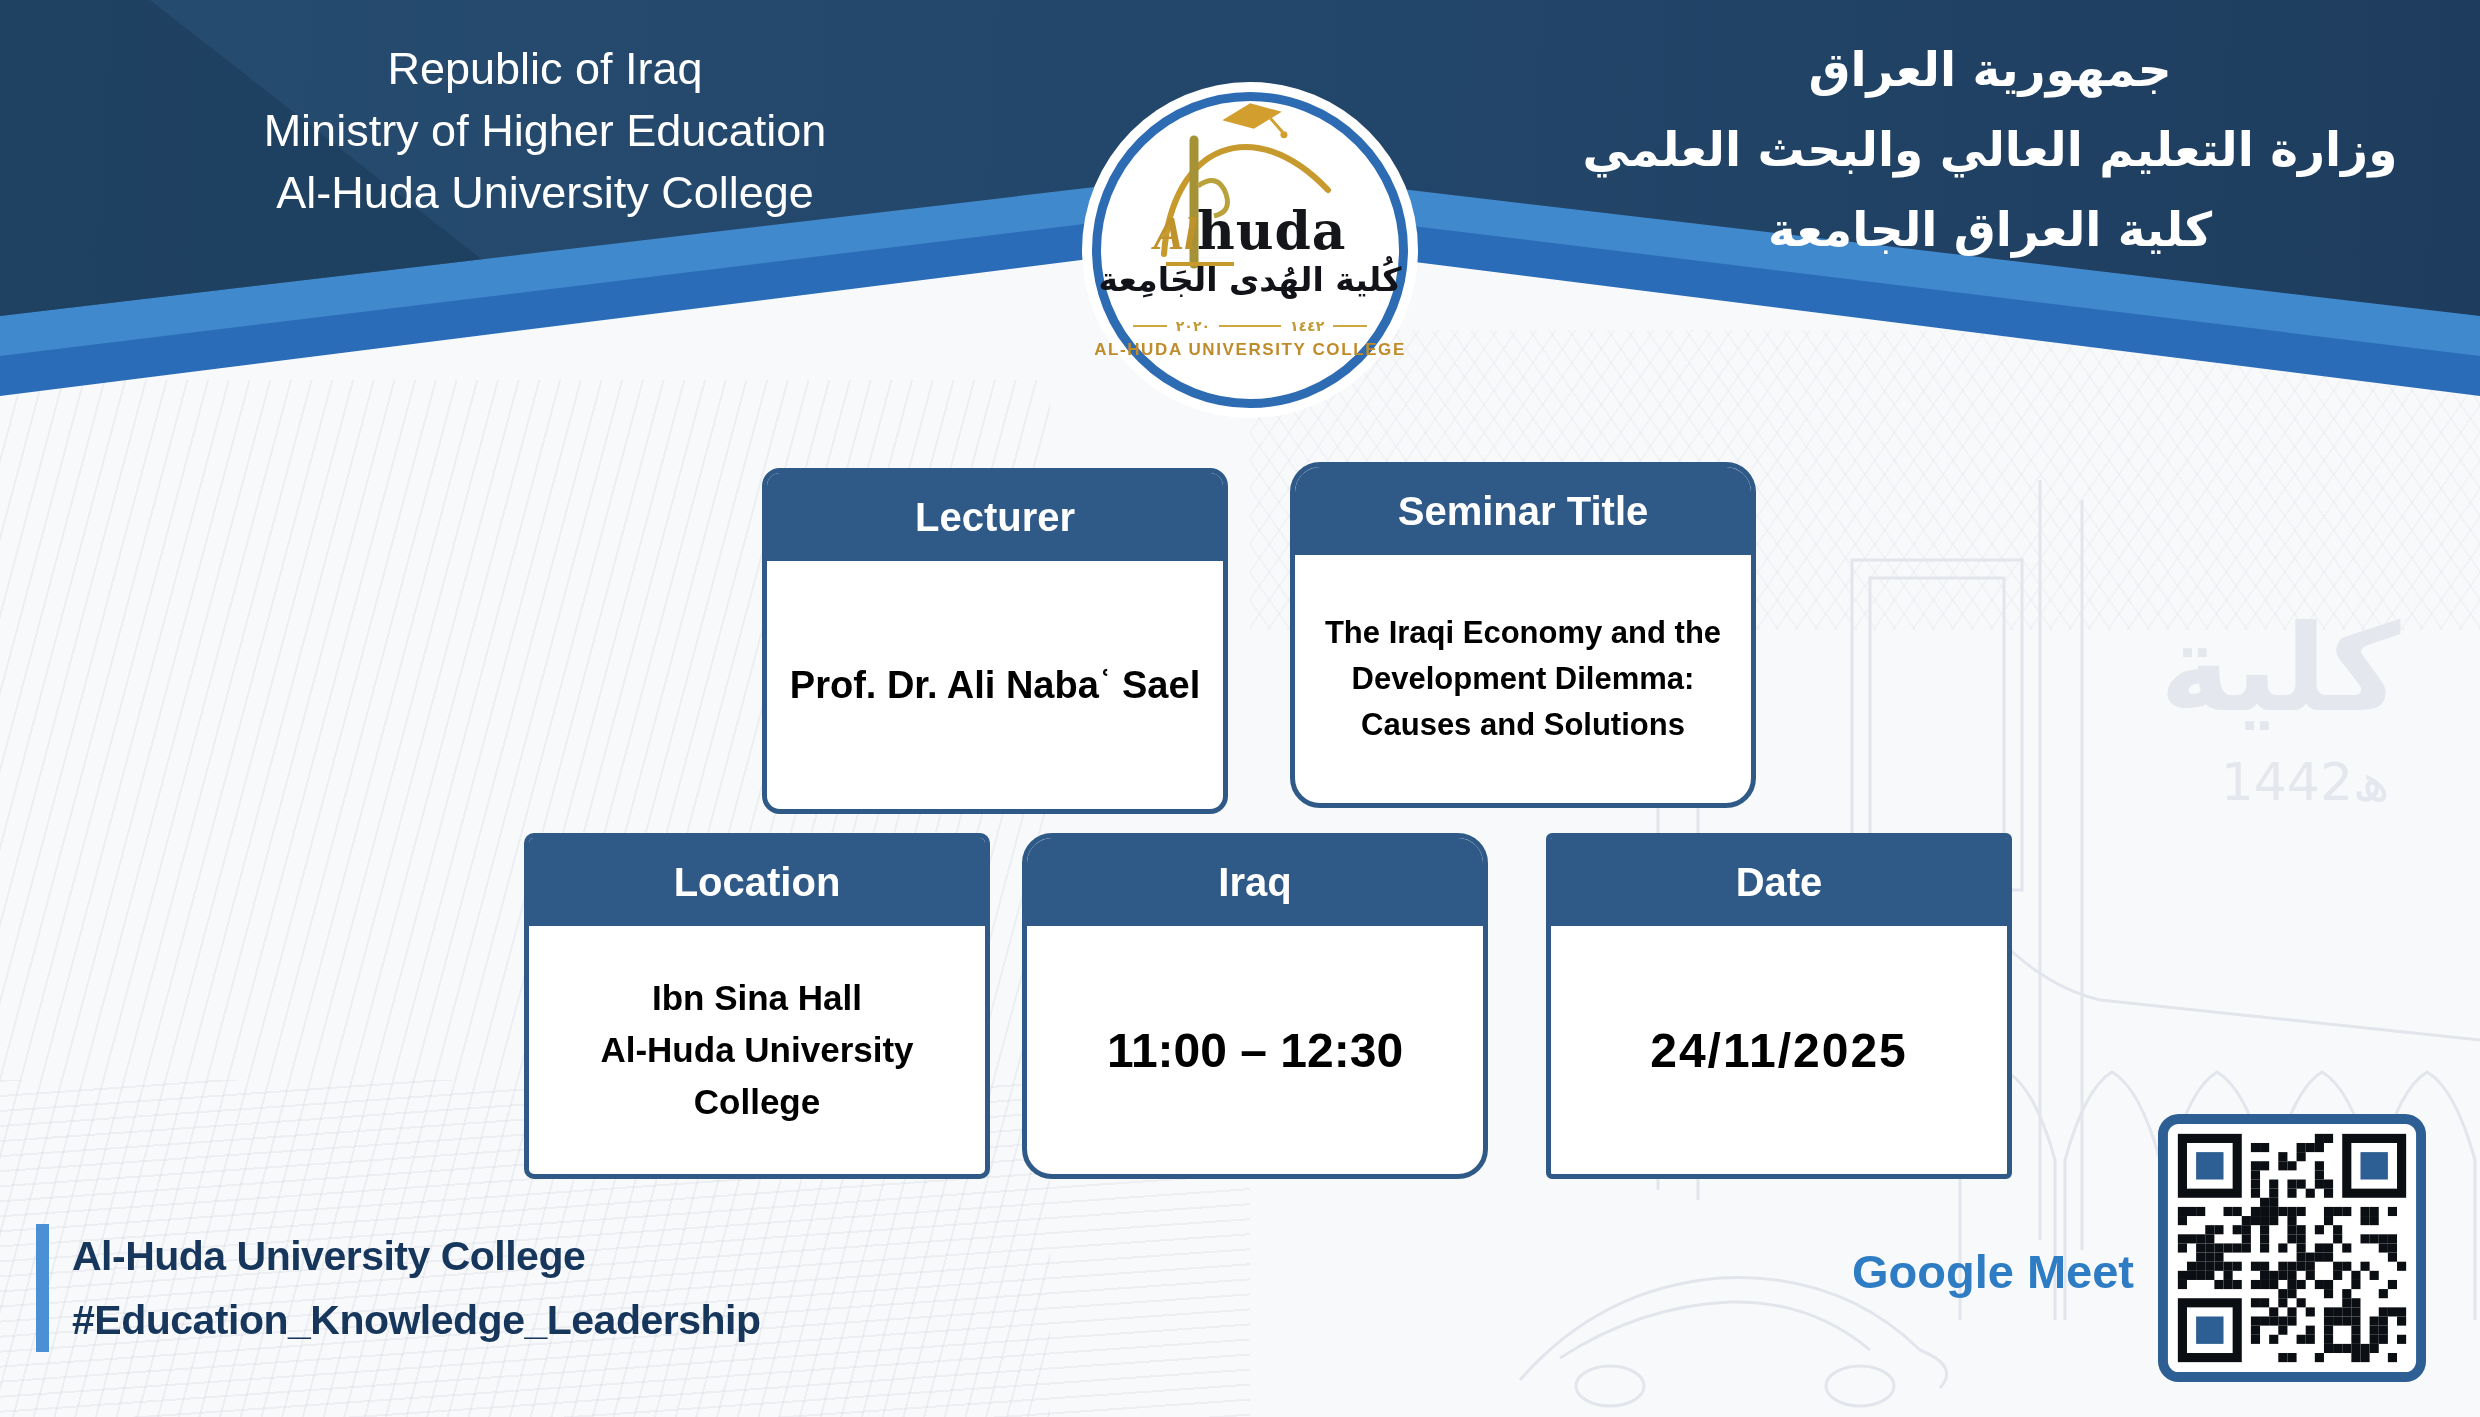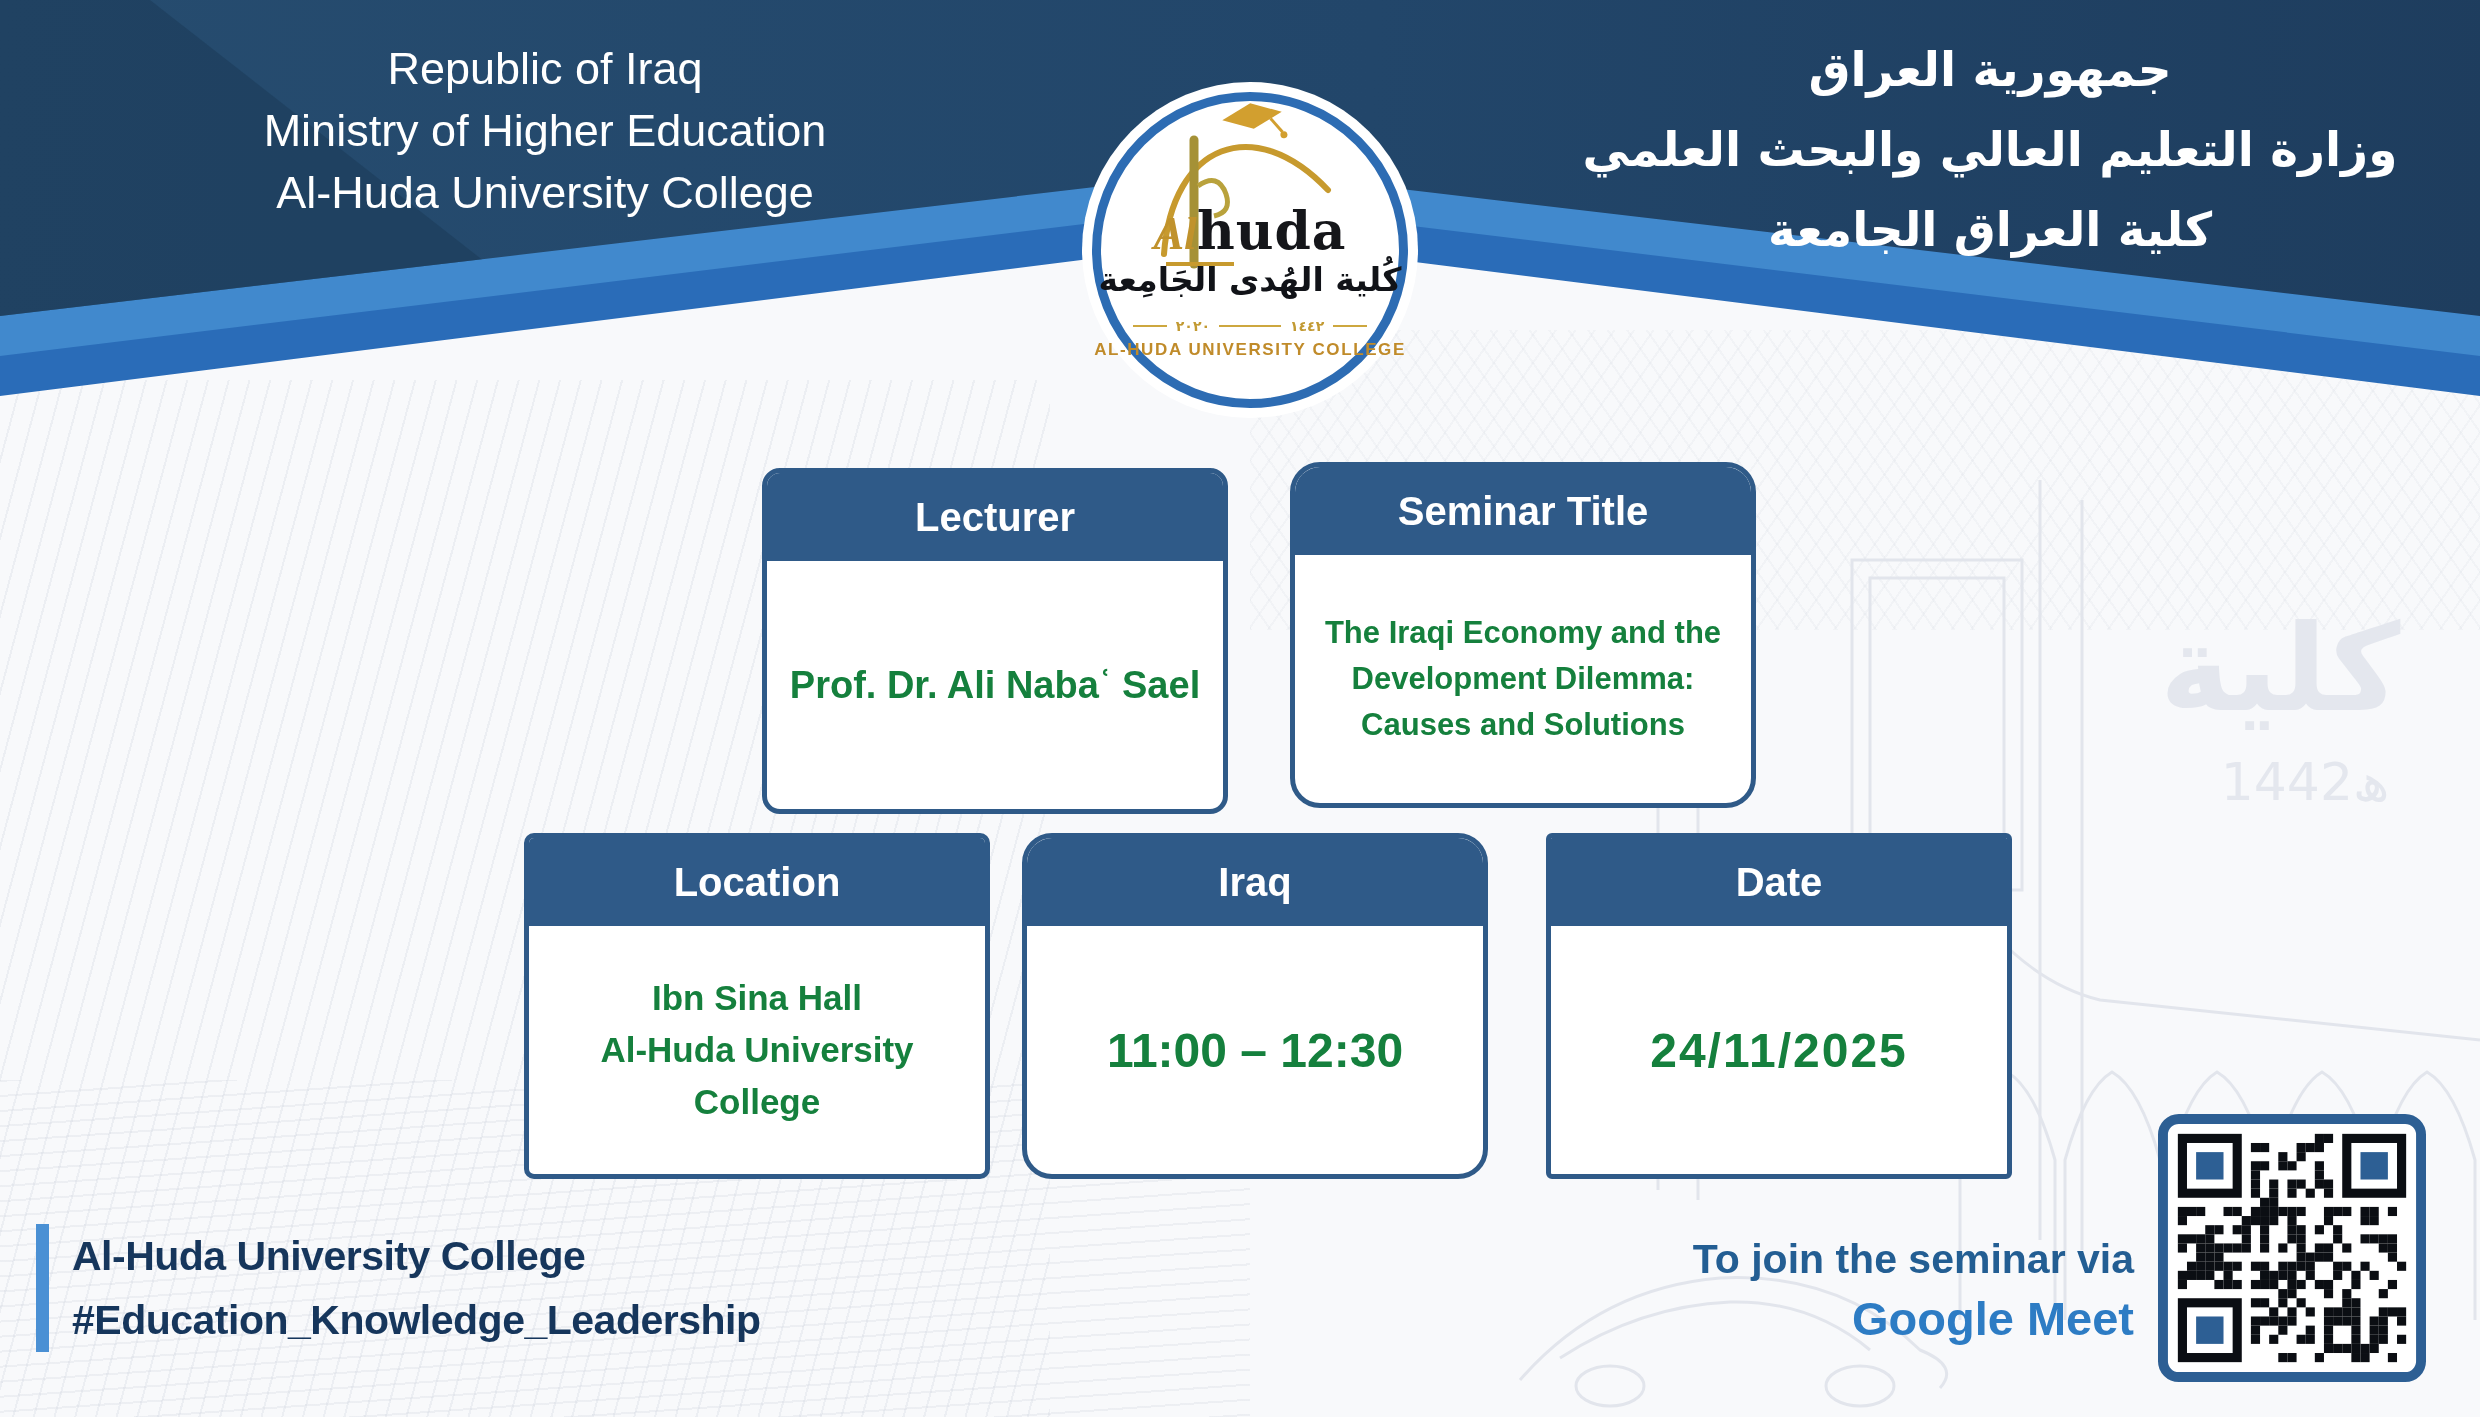--- a/index.html
+++ b/index.html
@@ -79,21 +79,21 @@
     border:5px solid #2f5a88; border-radius:30px; overflow:hidden;
   }
   .card-header {
     height:88px; background:#2f5a88; color:#ffffff;
     display:flex; align-items:center; justify-content:center;
     font-size:40px; font-weight:bold;
   }
   .card-body {
     position:absolute; top:88px; bottom:0; left:0; right:0;
     display:flex; flex-direction:column; align-items:center; justify-content:center;
-    color:#15803d; font-weight:bold; text-align:center; padding:8px 16px;
+    color:#000000; font-weight:bold; text-align:center; padding:8px 16px;
   }
   #card-lecturer { left:762px;  top:468px;border-radius:18px; }
   #card-seminar  { left:1290px; top:462px; }
   #card-location { left:524px;  top:833px;border-radius:10px; }
   #card-time     { left:1022px; top:833px; }
   #card-date     { left:1546px; top:833px;border-radius:6px; }
   #card-lecturer .card-body { font-size:38px; }
   #card-seminar  .card-body { font-size:31px; line-height:46px; }
   #card-location .card-body { font-size:35px; line-height:52px; }
   #card-time     .card-body { font-size:48px; }
@@ -233,21 +233,20 @@
     </div>
   </div>
 
   <div class="accent-bar"></div>
   <div class="footer-left">
     <div>Al-Huda University College</div>
     <div>#Education_Knowledge_Leadership</div>
   </div>
 
   <div class="footer-right">
-    <div class="join-prefix">To join the seminar via</div>
     <div class="join-platform">Google Meet</div>
   </div>
 
   <div class="qr-wrap">
     <svg id="qr-svg" viewBox="0 0 270 270" width="268" height="268">
         <rect x="5" y="5" width="260" height="260" rx="16" fill="#ffffff" stroke="#2d5f94" stroke-width="10"></rect>
         <rect x="20" y="20" width="64.39999999999999" height="64.39999999999999" fill="#0b0e13"></rect>
         <rect x="29.2" y="29.2" width="46" height="46" fill="#ffffff"></rect>
         <rect x="38.4" y="38.4" width="27.599999999999998" height="27.599999999999998" fill="#2d5f94"></rect>
         <rect x="185.6" y="20" width="64.39999999999999" height="64.39999999999999" fill="#0b0e13"></rect>

